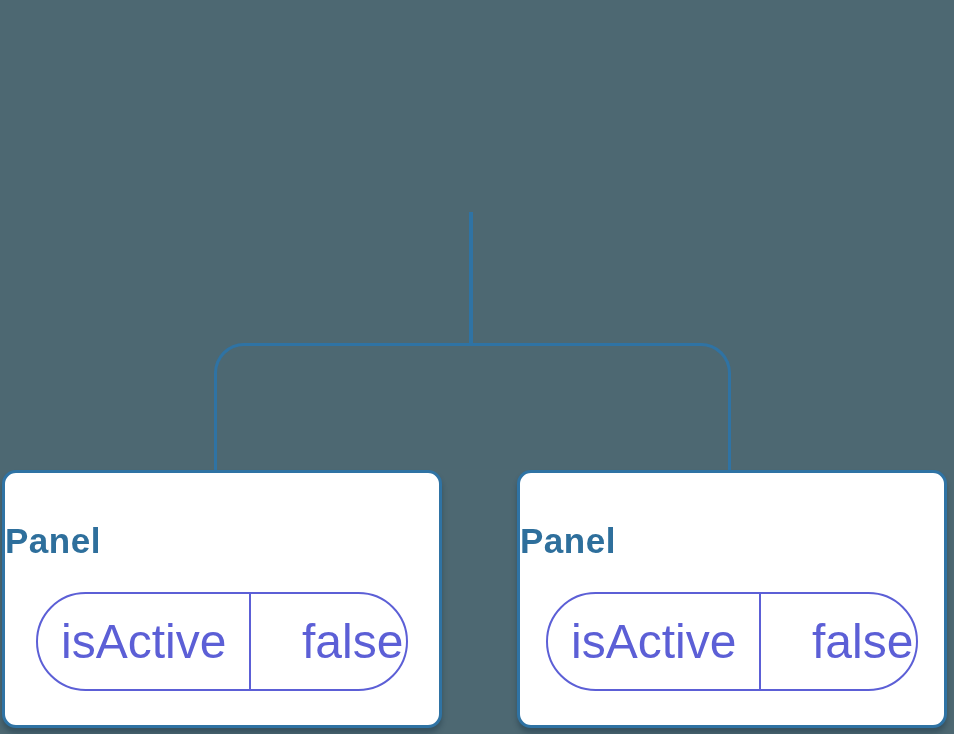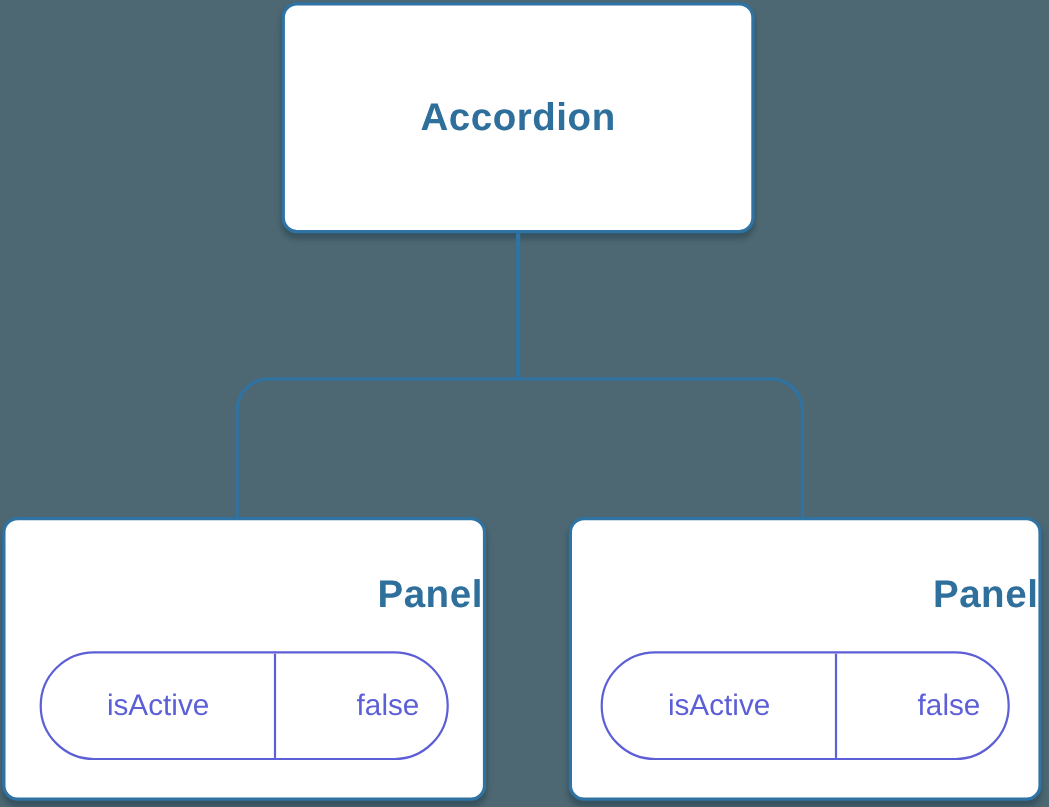--- a/index.html
+++ b/index.html
@@ -56,54 +56,51 @@
     border-top-right-radius: 30px;
   }
 
   
   .panel-left  { left: 2px;   top: 470px; width: 440px; height: 258px; }
   .panel-right { left: 517px; top: 470px; width: 430px; height: 258px; }
 
   .panel-title {
     position: absolute;
     top: 48px; left: 0; right: 0;
-    text-align: right;
+    text-align: left;
     line-height: 40px;
   }
 
   
   .pill {
     position: absolute;
     top: 119px; left: 50%;
     transform: translateX(-50%);
     width: 372px; height: 99px;
     border: 2.5px solid var(--prop-accent, #5c5fd6);
     border-radius: 60px;
     display: flex;
     background: var(--node-fill, #ffffff);
     overflow: hidden;
   }
 
   .pill-cell {
     display: flex; align-items: center; justify-content: center;
-    font-size: 27px;
+    font-size: 48px;
     color: var(--prop-accent, #5c5fd6);
   }
 
   .pill-name  { width: 58%; border-right: 2.5px solid var(--prop-accent, #5c5fd6); }
   .pill-value { flex: 1; padding-left: 48px; }
 </style>
 </head>
 <body>
 
 <div class="canvas">
 
-  <div class="node node-root">
-    <span class="node-label">Accordion</span>
-  </div>
 
   <div class="stem"></div>
   <div class="branch"></div>
 
   <div class="node panel-left">
     <div class="panel-title node-label">Panel</div>
     <div class="pill">
       <span class="pill-cell pill-name">isActive</span>
       <span class="pill-cell pill-value">false</span>
     </div>

